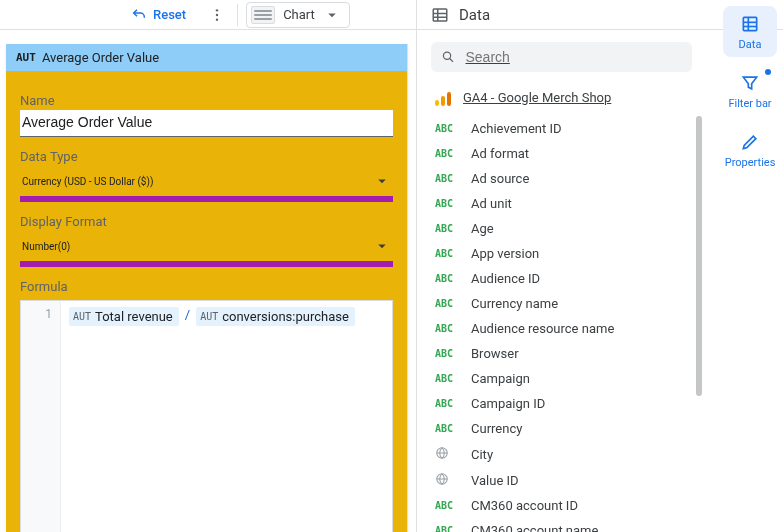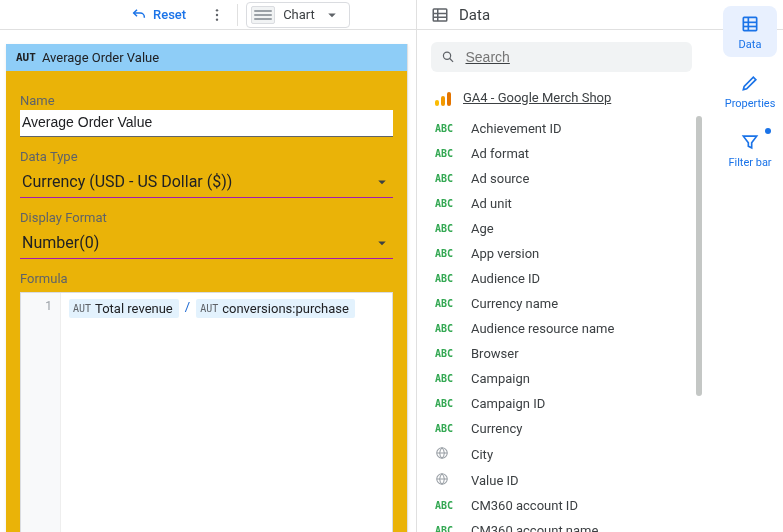--- a/index.html
+++ b/index.html
@@ -104,24 +104,24 @@
     font-size: 14px;
     padding: 4px 2px 6px;
     outline: none;
     color: #202124;
   }
   .dd {
     width: 100%;
     display: flex;
     justify-content: space-between;
     align-items: center;
-    border-bottom: 1px solid #a21caf;
+    border-bottom: 6px solid #a21caf;
     padding: 6px 2px;
     cursor: pointer;
-    font-size: 16px;
+    font-size: 10px;
     color: #202124;
     gap: 23px;
   }
   .formula-box {
     margin-top: 6px;
     border: 1px solid #dadce0;
     height: 252px;
     display: flex;
     background: #fff;
   }
@@ -449,25 +449,25 @@
   <div class="dock-btn active">
     <svg width="20" height="20" viewBox="0 0 24 24" fill="none" stroke-width="2">
         <rect x="4" y="4" width="16" height="16" rx="1"></rect>
         <line x1="4" y1="10" x2="20" y2="10"></line>
         <line x1="4" y1="15" x2="20" y2="15"></line>
         <line x1="10" y1="4" x2="10" y2="20"></line>
       </svg>
     <span>Data</span>
   </div>
   <div class="dock-btn">
-    <svg width="20" height="20" viewBox="0 0 24 24" fill="none" stroke-width="2">
-        <path d="M4 20l4-1 11-11-3-3L5 16l-1 4z"></path>
-      </svg>
-    <span>Properties</span>
-  </div>
-  <div class="dock-btn">
     <div class="dot"></div>
     <svg width="20" height="20" viewBox="0 0 24 24" fill="none" stroke-width="2">
         <path d="M4 5h16l-6 8v6l-4-2v-4L4 5z"></path>
       </svg>
     <span>Filter bar</span>
   </div>
+  <div class="dock-btn">
+    <svg width="20" height="20" viewBox="0 0 24 24" fill="none" stroke-width="2">
+        <path d="M4 20l4-1 11-11-3-3L5 16l-1 4z"></path>
+      </svg>
+    <span>Properties</span>
+  </div>
 </div>
 
 </body></html>

